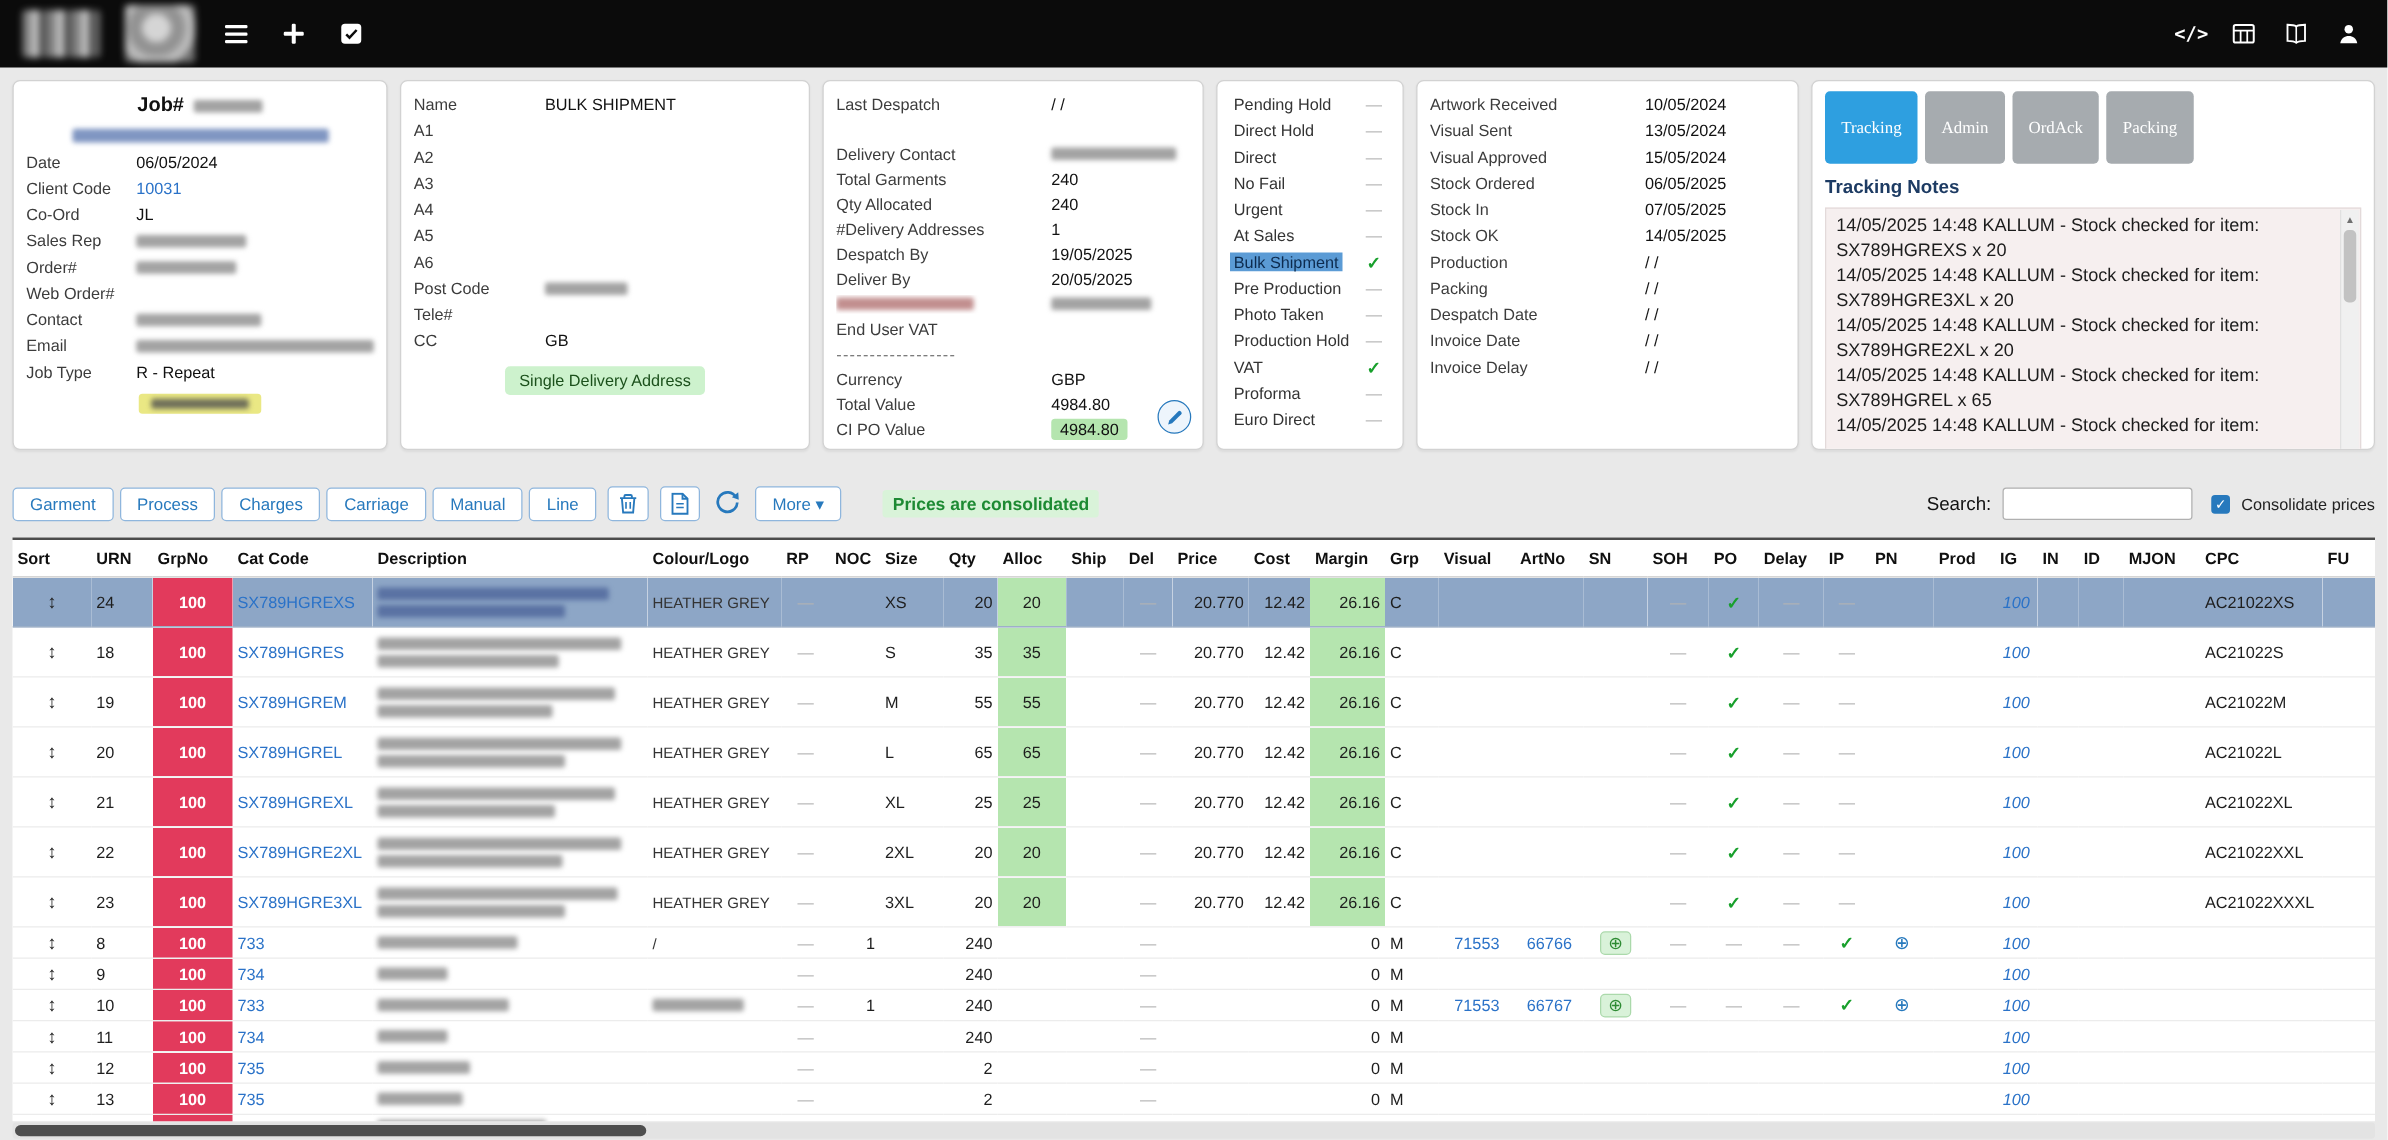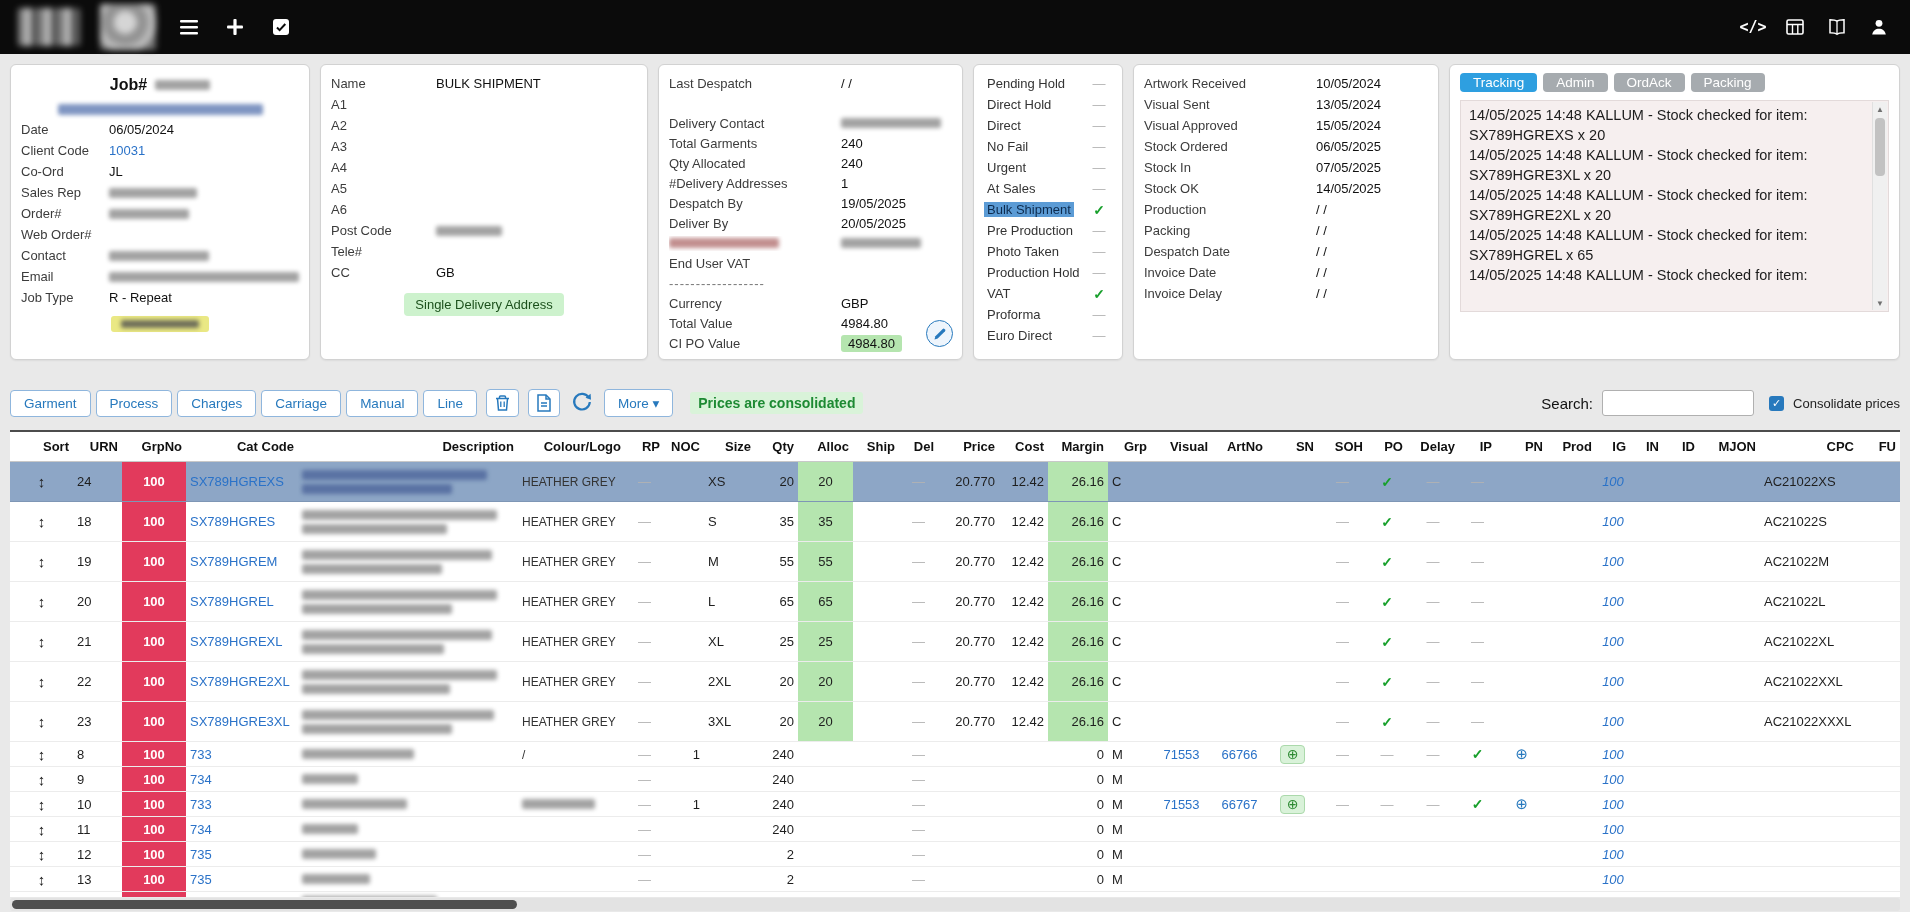--- a/index.html
+++ b/index.html
@@ -46,44 +46,44 @@
 
 .flag-row{display:flex;align-items:center;height:21px;font-size:13px;justify-content:space-between}
 .flag-label{color:#333;padding:0 3px;white-space:nowrap}
 .flag-label.sel{background:#5b9bd5;color:#0d2b4e}
 .flag-state{width:26px;text-align:center}
 .dash{color:#b3b3b3}
 .chk{color:#18a02c;font-weight:bold;font-size:14px}
 
 
 .tabs{display:flex;gap:6px}
-.tab{border:none;border-radius:4px;padding:2px 13px;font-size:13.5px;color:#fff;background:#a6abaf;cursor:pointer;font-family:Liberation Sans, sans-serif}
+.tab{border:none;border-radius:4px;padding:21px 13px;font-size:13.5px;color:#fff;background:#a6abaf;cursor:pointer;font-family:Liberation Serif, serif}
 .tab.active{background:#2e9fe0}
 .tn-title{margin-top:10px;font-size:15px;font-weight:bold;color:#1d3b63}
 .notes{margin-top:8px;height:212px;background:#f6efef;border:1px solid #e3dada;position:relative;padding:4px 24px 4px 8px;overflow:hidden}
 .note{font-size:14.5px;line-height:20px;color:#1c1c1c}
 .vscroll{position:absolute;top:1px;right:1px;bottom:1px;width:15px;background:#f0f0f0;border-left:1px solid #e0e0e0}
 .vthumb{position:absolute;top:16px;left:2px;width:10px;height:58px;background:#c2c2c2;border-radius:4px}
 .varrow{position:absolute;left:0;width:14px;height:14px;font-size:8px;color:#707070;display:flex;align-items:center;justify-content:center}
 
 
 .toolbar-row{position:absolute;top:388px;left:10px;right:10px;height:30px;display:flex;align-items:center;gap:9px}
 .tb-btn{background:#fff;border:1px solid #8fb6dd;color:#2779bd;border-radius:4px;padding:5px 13px;font-size:13.5px;font-family:inherit;cursor:pointer;white-space:nowrap}
 .tb-btn.ic{padding:4px 7px;display:flex;align-items:center}
 .refresh-btn{border:none;background:none;padding:2px;cursor:pointer}
-.status-pill{margin-left:8px;background:#d9f3d9;color:#1d8a33;font-weight:bold;font-size:14px;padding:3px 8px;border-radius:3px}
+.status-pill{margin-left:24px;background:#d9f3d9;color:#1d8a33;font-weight:bold;font-size:14px;padding:3px 8px;border-radius:3px}
 .search-lab{margin-left:auto;font-size:15px;color:#111}
 .search-input{width:152px;height:26px;border:1px solid #b0b0b0;border-radius:3px;background:#fff;font-size:13px;padding:0 6px;font-family:inherit}
 .cbx{width:15px;height:15px;background:#2779bd;border-radius:3px;color:#fff;font-size:11px;display:flex;align-items:center;justify-content:center;margin-left:6px;cursor:pointer}
 .cbx-lab{font-size:13px;white-space:nowrap}
 
 
 .grid-wrap{position:absolute;top:430px;left:10px;right:10px;height:467px;background:#fff;border-top:2px solid #4c4c4c;overflow:hidden}
 table.grid{border-collapse:collapse;table-layout:fixed}
-.grid th{font-size:13px;text-align:right;padding:7px 4px;border-bottom:1px solid #c8c8c8;color:#101010;background:#fff;white-space:nowrap;overflow:hidden}
+.grid th{font-size:13px;text-align:left;padding:7px 4px;border-bottom:1px solid #c8c8c8;color:#101010;background:#fff;white-space:nowrap;overflow:hidden}
 .grid td{font-size:13px;padding:1px 4px;border-bottom:1px solid #ececec;white-space:nowrap;overflow:hidden;color:#1e1e1e}
 tr.tall td{height:40px}
 tr.short td{height:25px}
 tr.sel-row td{background:#8da6c6;border-bottom-color:#7e96b5}
 tr.partial td{vertical-align:top;padding-top:4px;border-bottom:none}
 td.grpno{background:#e23a5c!important;color:#fff;font-weight:bold;text-align:center;font-size:13px}
 td.greenc{background:#b5e5af!important}
 .cat-link,.num-link{color:#2a72c8;cursor:pointer}
 .ig-link{color:#2a72c8;font-style:italic;cursor:pointer}
 .sort-h{color:#222;font-size:15px;cursor:grab;font-weight:bold}
@@ -430,20 +430,21 @@
       </div>
   </div>
 
   <div class="panel p-track">
     <div class="tabs" id="track-tabs">
         <button class="tab active">Tracking</button>
         <button class="tab">Admin</button>
         <button class="tab">OrdAck</button>
         <button class="tab">Packing</button>
       </div>
+    <div class="tn-title">Tracking Notes</div>
     <div class="notes">
       <div id="notes-list">
           <div class="note">14/05/2025 14:48 KALLUM - Stock checked for item: SX789HGREXS x 20</div>
           <div class="note">14/05/2025 14:48 KALLUM - Stock checked for item: SX789HGRE3XL x 20</div>
           <div class="note">14/05/2025 14:48 KALLUM - Stock checked for item: SX789HGRE2XL x 20</div>
           <div class="note">14/05/2025 14:48 KALLUM - Stock checked for item: SX789HGREL x 65</div>
           <div class="note">14/05/2025 14:48 KALLUM - Stock checked for item:</div>
         </div>
       <div class="vscroll">
         <div class="varrow" style="top:0">▲</div>

